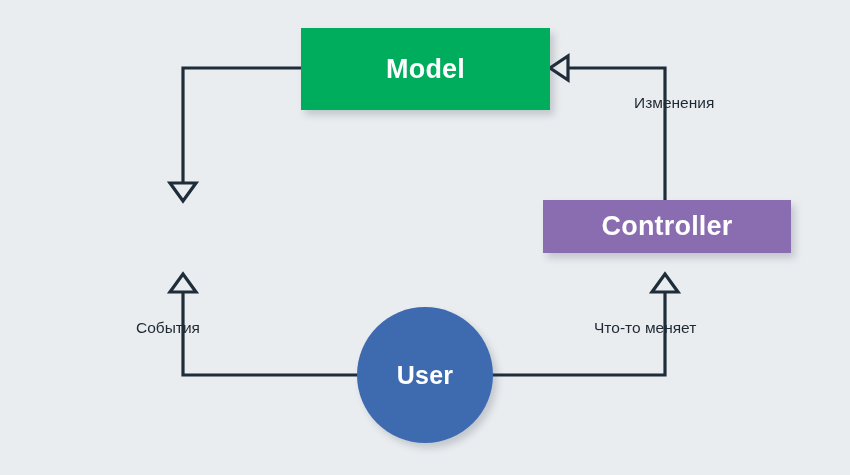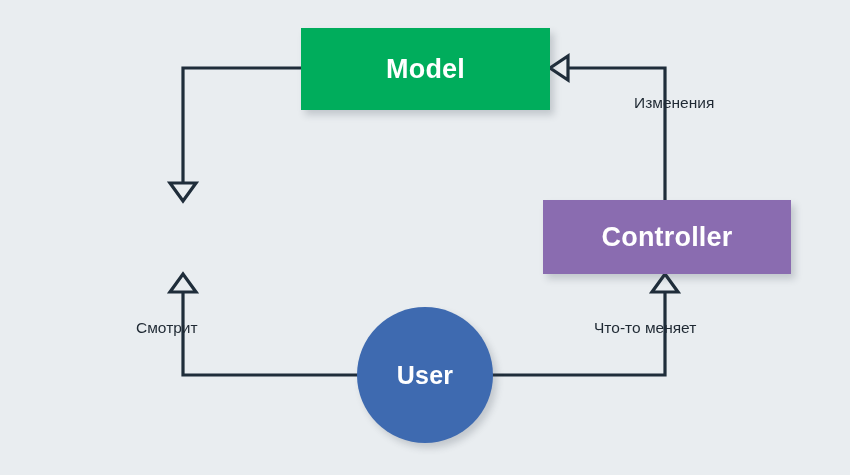--- a/index.html
+++ b/index.html
@@ -53,21 +53,21 @@
   #node-view {
     left: 60px;
     top: 200px;
     width: 247px;
     height: 74px;
   }
   #node-controller {
     left: 543px;
     top: 200px;
     width: 248px;
-    height: 74px;
+    height: 53px;
   }
   #node-user {
     left: 357px;
     top: 307px;
     width: 136px;
     height: 136px;
   }
   .edge-label {
     position: absolute;
     color: #1f2933;
@@ -122,17 +122,17 @@
     <span>Controller</span>
   </div>
 
   <div class="node node-circle" id="node-user" style="background:#3e6ab0;align-items:center;">
     <span>User</span>
   </div>
 
 
   <div class="edge-label" id="label-changes">Изменения</div>
 
-  <div class="edge-label" id="label-watches">Смотрит</div>
+  <div class="edge-label" id="label-watches">События</div>
 
   <div class="edge-label" id="label-modifies">Что-то меняет</div>
 
 </div>
 
 </body></html>

